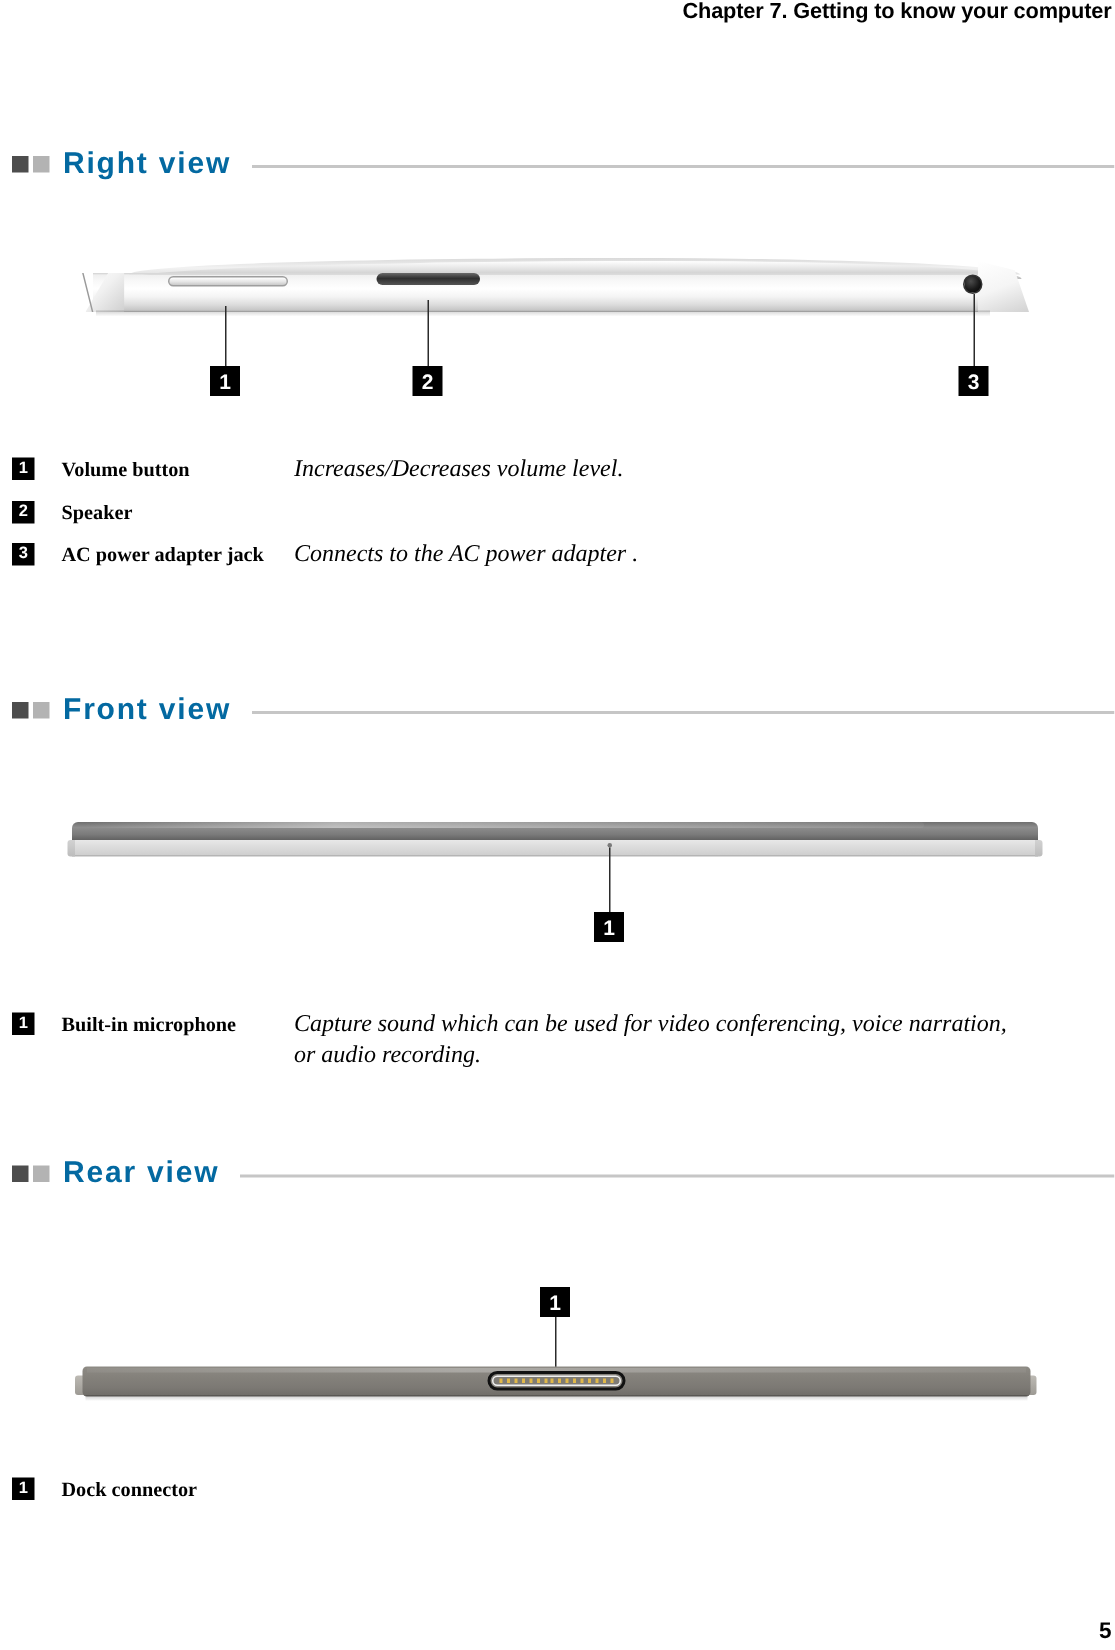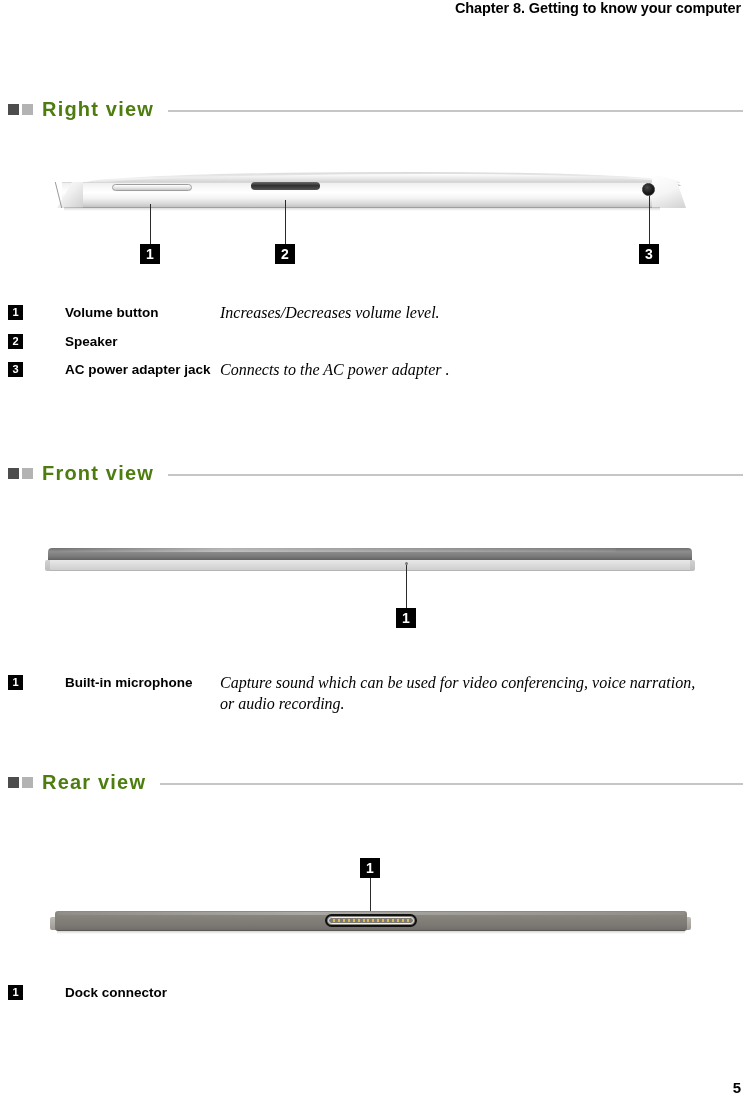--- a/index.html
+++ b/index.html
@@ -47,21 +47,21 @@
     flex: none;
   }
   .sq.dark { background: #4d4d4d; margin-right: 3px; }
   .sq.light { background: #b3b3b3; margin-right: 9px; }
   .section-title {
     font-family: "Liberation Sans", sans-serif;
     font-weight: bold;
     font-size: 20px;
     letter-spacing: 1.2px;
     white-space: nowrap;
-    color: #4d7c0f;
+    color: #0369a1;
   }
   .rule {
     flex: 1 1 auto;
     height: 2px;
     background: #c6c6c6;
     margin-left: 14px;
     margin-top: 2px;
   }
 
   
@@ -78,27 +78,27 @@
     color: #ffffff;
     font-family: "Liberation Sans", sans-serif;
     font-weight: bold;
     font-size: 11px;
     line-height: 15px;
     text-align: center;
     flex: none;
     margin-top: 2px;
   }
   .desc-term {
-    font-family: Liberation Sans, sans-serif;
+    font-family: Liberation Serif, serif;
     font-weight: bold;
     font-size: 13.5px;
     line-height: 20.5px;
     width: 155px;
     flex: none;
-    margin-left: 42px;
+    margin-left: 18px;
   }
   .desc-text {
     font-family: "Liberation Serif", serif;
     font-size: 16px;
     line-height: 20.5px;
     flex: 1 1 auto;
     font-style: italic;
   }
 
   
@@ -333,21 +333,21 @@
     bottom: 4px;
     font-family: "Liberation Sans", sans-serif;
     font-weight: bold;
     font-size: 15px;
   }
 </style>
 </head>
 <body>
 
 <div class="page-header">
-  <span>Chapter 8. Getting to know your computer</span>
+  <span>Chapter 7. Getting to know your computer</span>
 </div>
 
 <div class="section-head" style="top:98px;">
   <span class="sq dark"></span>
   <span class="sq light"></span>
   <span class="section-title">Right view</span>
   <span class="rule"></span>
 </div>
 
 <div class="art-right">

